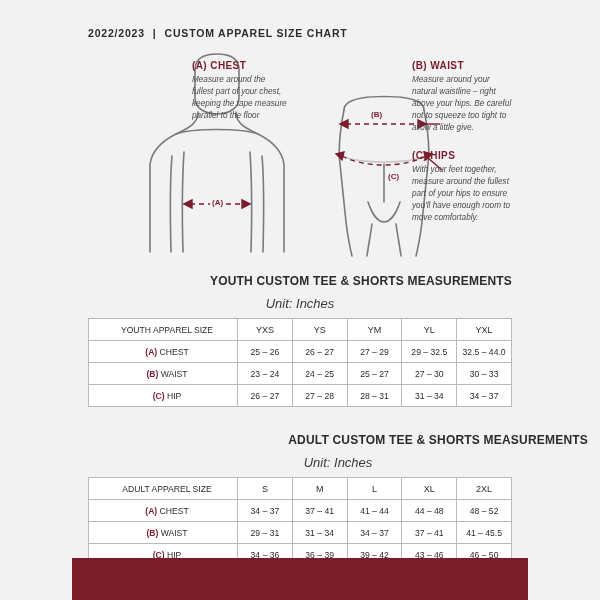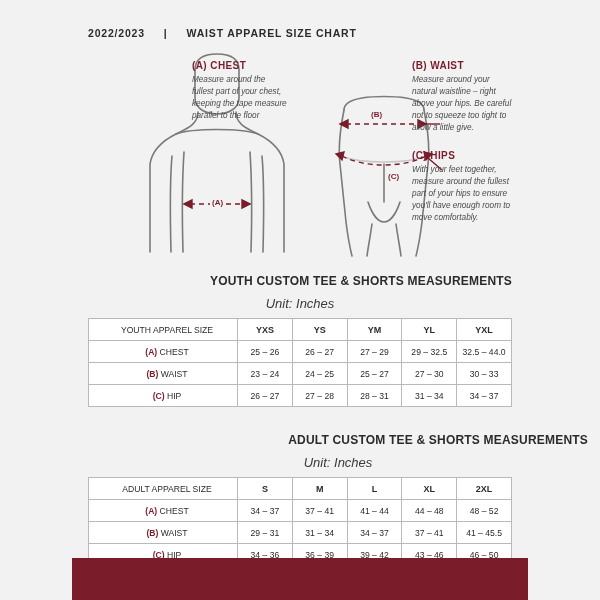--- a/index.html
+++ b/index.html
@@ -61,21 +61,20 @@
     align-items: center;
     justify-content: space-between;
   }
   .header-left {
     display: flex;
     align-items: center;
     font-size: 10.5px;
     font-weight: bold;
     color: #2b2b2b;
     letter-spacing: 0.8px;
-    gap: 11px;
   }
   .header-left .sep {
     margin: 0 8px;
     color: #2b2b2b;
   }
   .brand {
     display: flex;
     align-items: center;
     gap: 7px;
   }
@@ -163,21 +162,21 @@
   table.size-table th.rowhead, table.size-table td.rowhead {
     text-align: center;
     padding-left: 8px;
     width: 140px;
     font-weight: normal;
   }
   table.size-table th {
     font-weight: normal;
   }
   table.size-table thead th {
-    font-weight: bold;
+    font-weight: normal;
     font-size: 9px;
   }
   table.size-table thead th.rowhead {
     font-weight: normal;
     font-size: 8.6px;
   }
   .lbl { color: #7b1c2b; font-weight: bold; }
 
   #youth-block { position: absolute; left: 88px; top: 274px; width: 424px; }
   #adult-block { position: absolute; left: 88px; top: 433px; width: 500px; }
@@ -188,21 +187,21 @@
 
 <div class="page">
   <div class="sheet">
     <div class="watermark">B</div>
   </div>
 
   <div class="header">
     <div class="header-left">
       <span>2022/2023</span>
       <span class="sep">|</span>
-      <span>WAIST APPAREL SIZE CHART</span>
+      <span>CUSTOM APPAREL SIZE CHART</span>
     </div>
   </div>
 
   <div class="figures">
     <svg width="456" height="215" viewBox="0 0 456 215">
 
       <g stroke="#7a7a7a" stroke-width="1.6" fill="none" stroke-linecap="round" stroke-linejoin="round">
 
         <path d="M123 18 C123 6 133 2 145 2 C157 2 167 6 167 18 L167 46 C167 56 157 62 145 62 C133 62 123 56 123 46 Z"></path>
 

